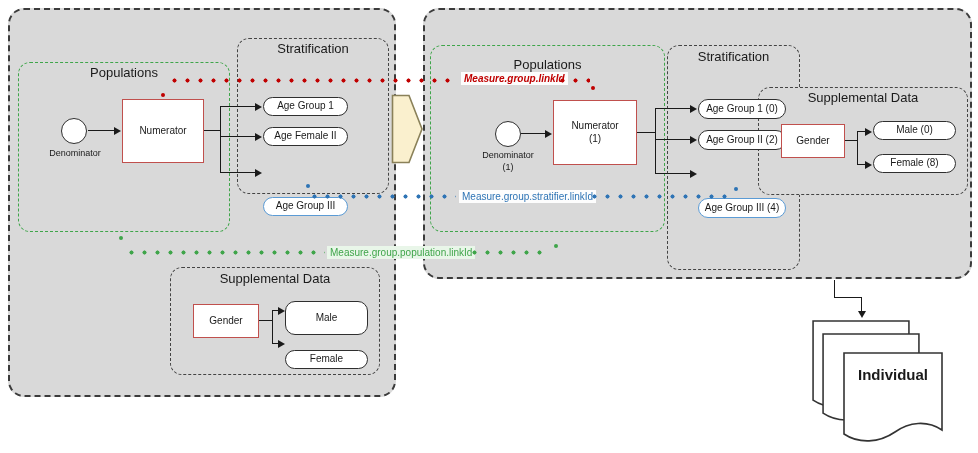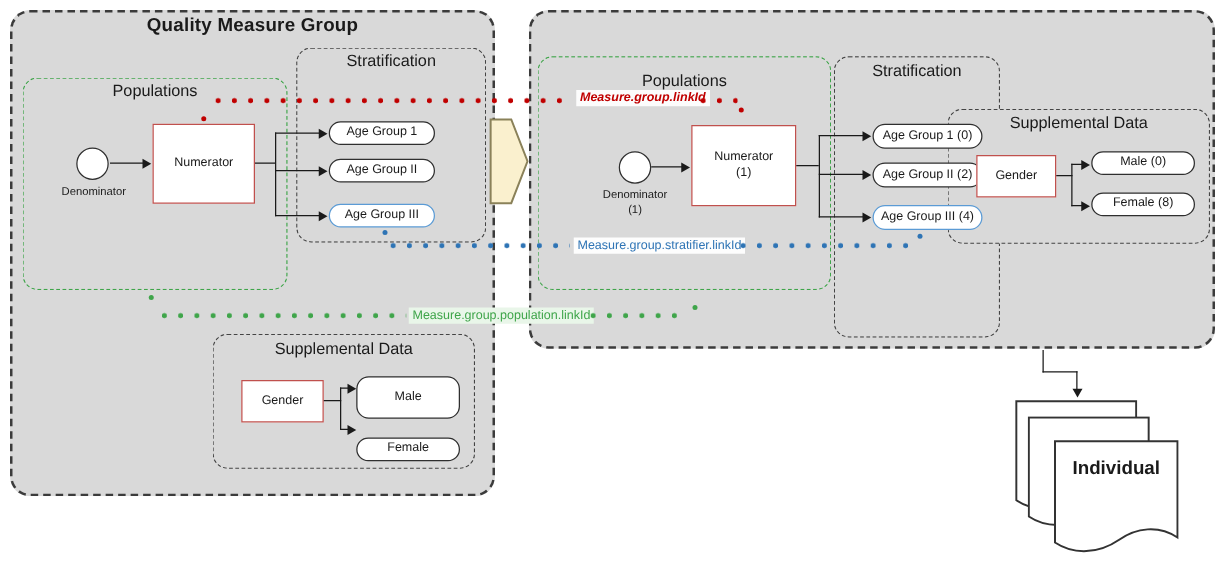--- a/index.html
+++ b/index.html
@@ -8,21 +8,21 @@
   .panel{position:absolute;background:var(--panel_bg,#D9D9D9);border:2px dashed #3b3b3b;border-radius:16px;box-sizing:border-box;}
   .ptitle{position:absolute;text-align:center;font-weight:bold;font-size:15px;letter-spacing:.2px;}
 
   .gbox{position:absolute;border:1.6px dashed var(--accent_green,#3FA54A);border-radius:12px;box-sizing:border-box;}
   .kbox{position:absolute;border:1.6px dashed #444;border-radius:12px;box-sizing:border-box;}
   .stitle{position:absolute;font-size:13px;text-align:center;}
 
   .node{position:absolute;background:#fff;display:flex;flex-direction:column;align-items:center;justify-content:center;font-size:10px;text-align:center;box-sizing:border-box;line-height:1.25;}
   .rbox{border:1.6px solid var(--box_red,#C0504D);}
   .pill{border:1.5px solid #2f2f2f;border-radius:10px;}
-  .pill.blue{border-color:var(--pill_blue,#5B9BD5);}
+  .pill.blue{border-color:var(--pill_blue,#5B9BD5);margin-top:34px;}
   .circle{position:absolute;border-radius:50%;border:1.5px solid #2f2f2f;background:#fff;box-sizing:border-box;}
   .lbl{position:absolute;font-size:9px;text-align:center;line-height:1.2;}
 
   .hline{position:absolute;height:0;border-top:1.6px solid #1a1a1a;}
   .vline{position:absolute;width:0;border-left:1.6px solid #1a1a1a;}
   .ah-r{position:absolute;width:0;height:0;border-top:4px solid transparent;border-bottom:4px solid transparent;border-left:7px solid #1a1a1a;}
   .ah-d{position:absolute;width:0;height:0;border-left:4px solid transparent;border-right:4px solid transparent;border-top:7px solid #1a1a1a;}
 
   .dots{position:absolute;height:5px;background-repeat:repeat-x;background-size:13px 5px;}
   .dots-red{background-image:radial-gradient(circle,var(--accent_red,#C00000) 1.8px,transparent 2.3px);}
@@ -39,21 +39,20 @@
   .lgreen{color:var(--accent_green,#3FA54A);background:#e9f6e9;}
 
   .reslbl{position:absolute;font-weight:bold;font-size:15px;text-align:center;}
 </style>
 </head>
 <body>
 
 <div id="stage">
 
   <div class="panel" style="left:8px;top:8px;width:388px;height:389px;"></div>
-  <div class="ptitle" style="left:8px;top:12px;width:388px;">Quality Measure Group</div>
 
   <div class="kbox" style="left:237px;top:38px;width:152px;height:156px;"></div>
   <div class="stitle" style="left:237px;top:41px;width:152px;">Stratification</div>
 
   <div class="gbox" style="left:18px;top:62px;width:212px;height:170px;"></div>
   <div class="stitle" style="left:18px;top:65px;width:212px;">Populations</div>
 
   <div class="circle" style="left:61px;top:118px;width:26px;height:26px;"></div>
   <div class="lbl" style="left:40px;top:148px;width:70px;">Denominator</div>
 
@@ -71,21 +70,21 @@
   <div class="ah-r" style="left:255px;top:102.5px;"></div>
   <div class="hline" style="left:220px;top:136px;width:36px;"></div>
   <div class="ah-r" style="left:255px;top:132.5px;"></div>
   <div class="hline" style="left:220px;top:172px;width:36px;"></div>
   <div class="ah-r" style="left:255px;top:168.5px;"></div>
 
   <div class="node pill" style="left:263px;top:97px;width:85px;height:19px;text-align:center;">
     <span>Age Group 1</span>
   </div>
   <div class="node pill" style="left:263px;top:127px;width:85px;height:19px;">
-    <span>Age Group II</span>
+    <span>Age Female II</span>
   </div>
   <div class="node pill blue" style="left:263px;top:163px;width:85px;height:19px;">
     <span>Age Group III</span>
   </div>
 
   <div class="kbox" style="left:170px;top:267px;width:210px;height:108px;"></div>
   <div class="stitle" style="left:170px;top:271px;width:210px;">Supplemental Data</div>
   <div class="node rbox" style="left:193px;top:304px;width:66px;height:34px;">
     <span>Gender</span>
   </div>

